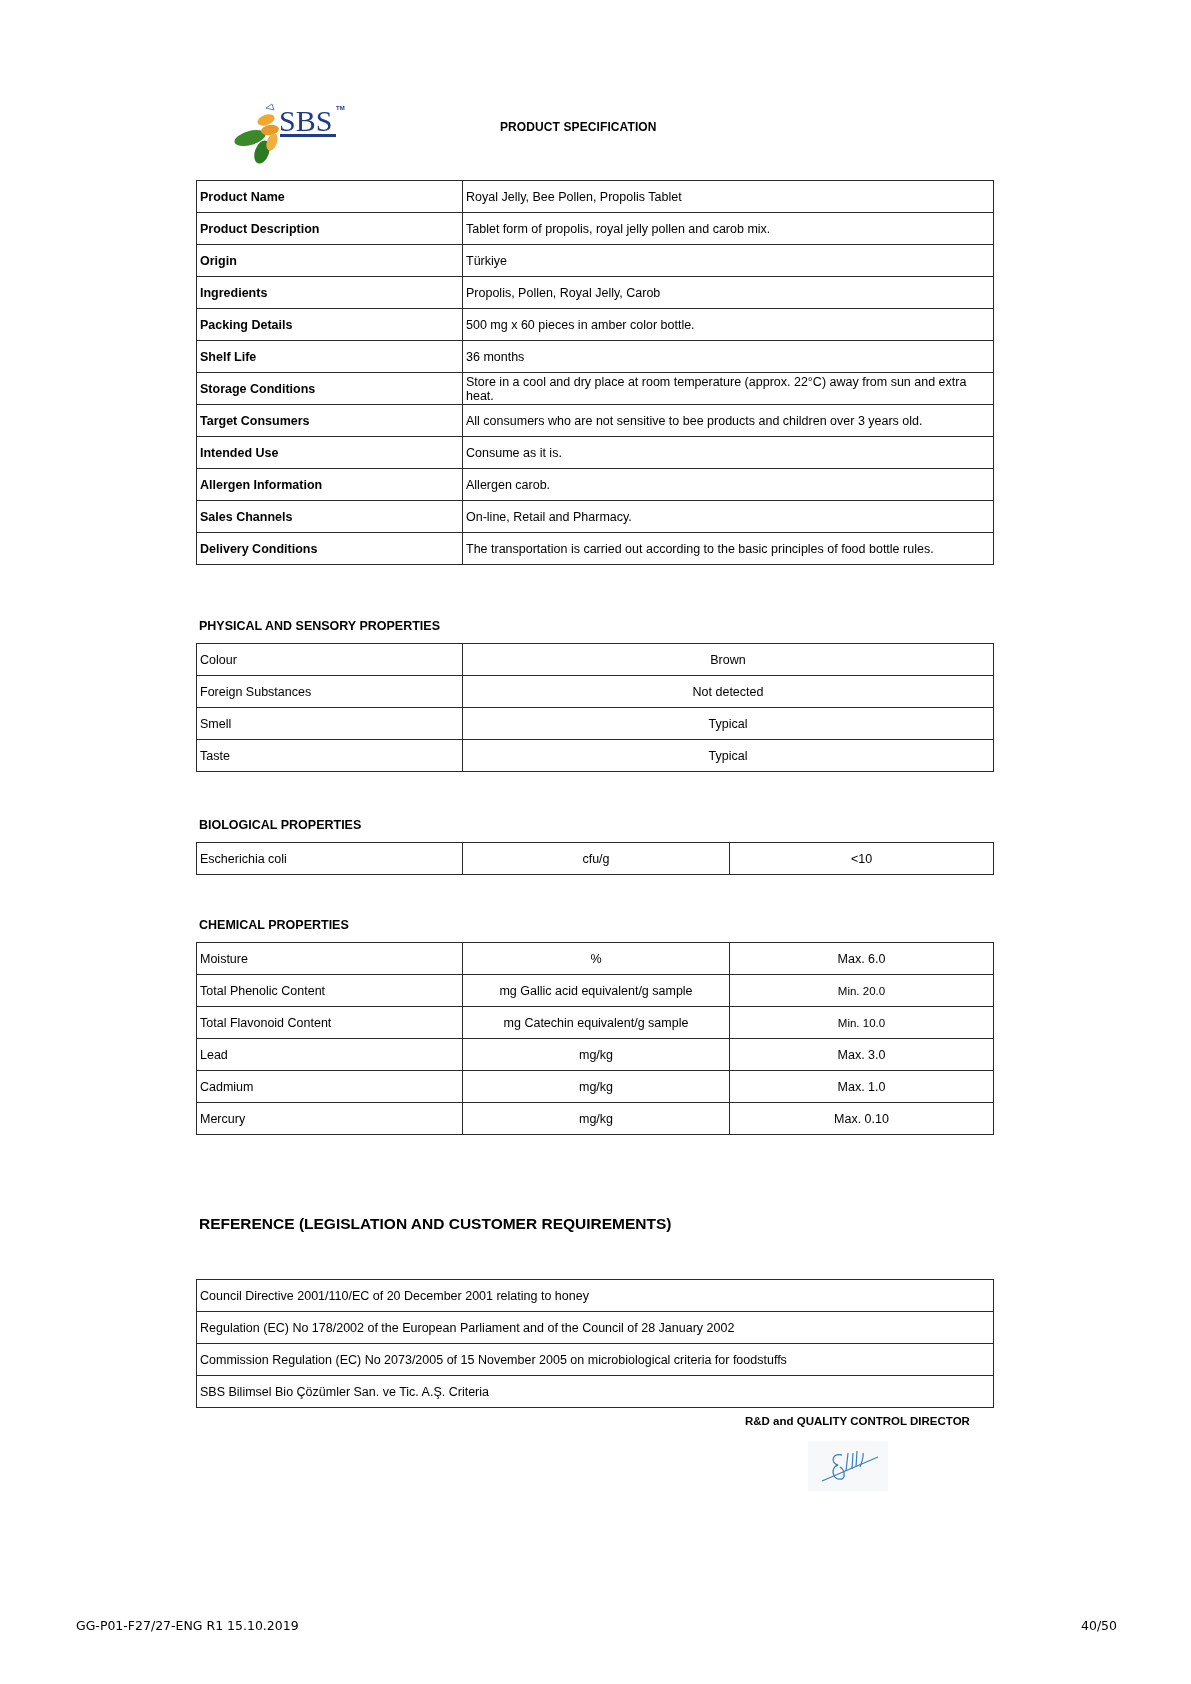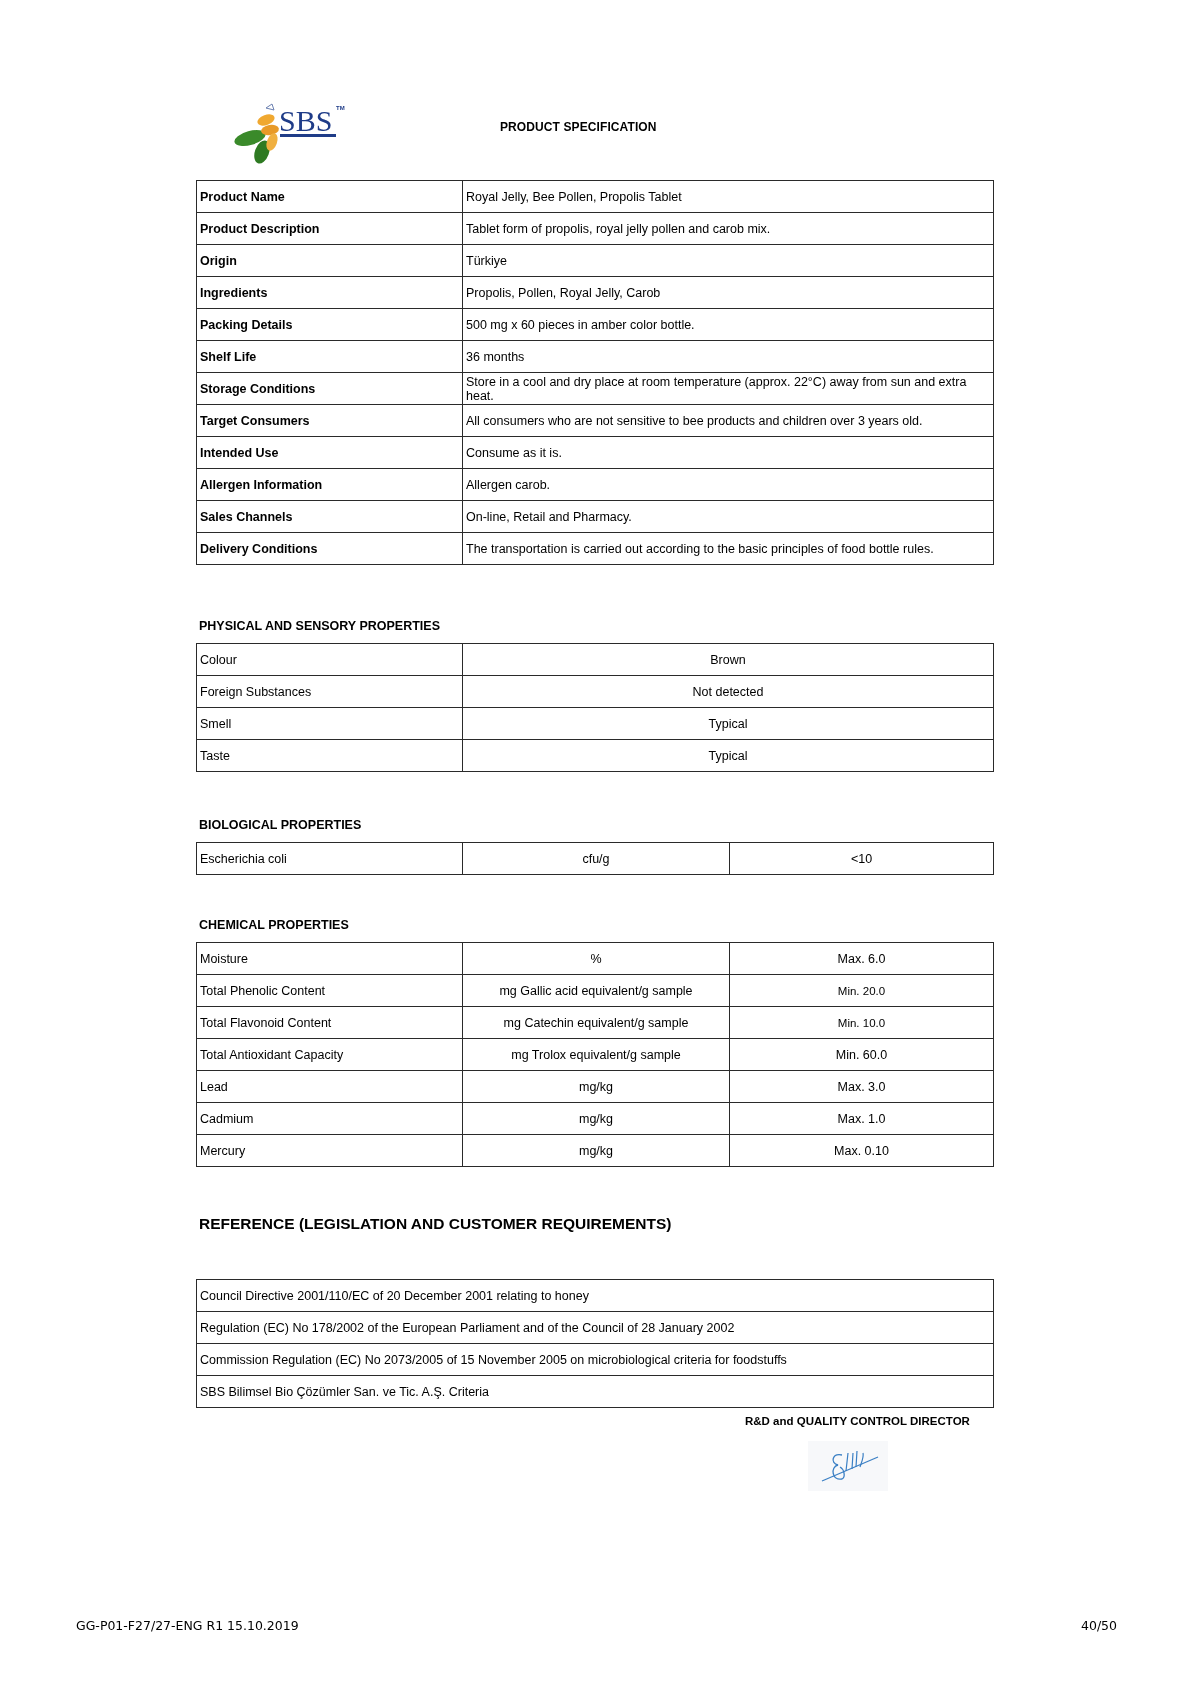--- a/index.html
+++ b/index.html
@@ -138,25 +138,20 @@
         <td class="lbl">Total Phenolic Content</td>
         <td class="c col2">mg Gallic acid equivalent/g sample</td>
         <td class="c" style="font-size:11.5px;">Min. 20.0</td>
       </tr>
     <tr>
         <td class="lbl">Total Flavonoid Content</td>
         <td class="c col2">mg Catechin equivalent/g sample</td>
         <td class="c" style="font-size:11.5px;">Min. 10.0</td>
       </tr>
     <tr>
-        <td class="lbl">Total Antioxidant Capacity</td>
-        <td class="c col2">mg Trolox equivalent/g sample</td>
-        <td class="c">Min. 60.0</td>
-      </tr>
-    <tr>
         <td class="lbl">Lead</td>
         <td class="c col2">mg/kg</td>
         <td class="c">Max. 3.0</td>
       </tr>
     <tr>
         <td class="lbl">Cadmium</td>
         <td class="c col2">mg/kg</td>
         <td class="c">Max. 1.0</td>
       </tr>
     <tr>

